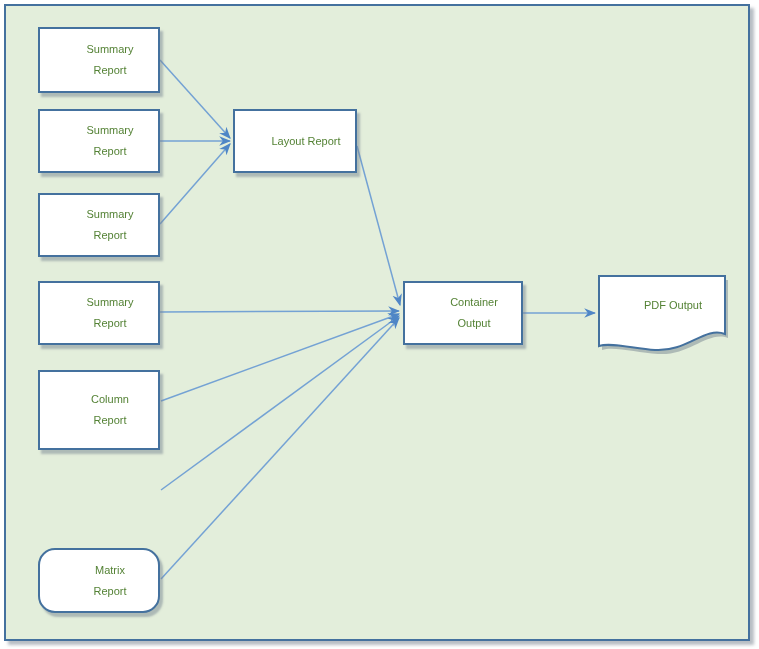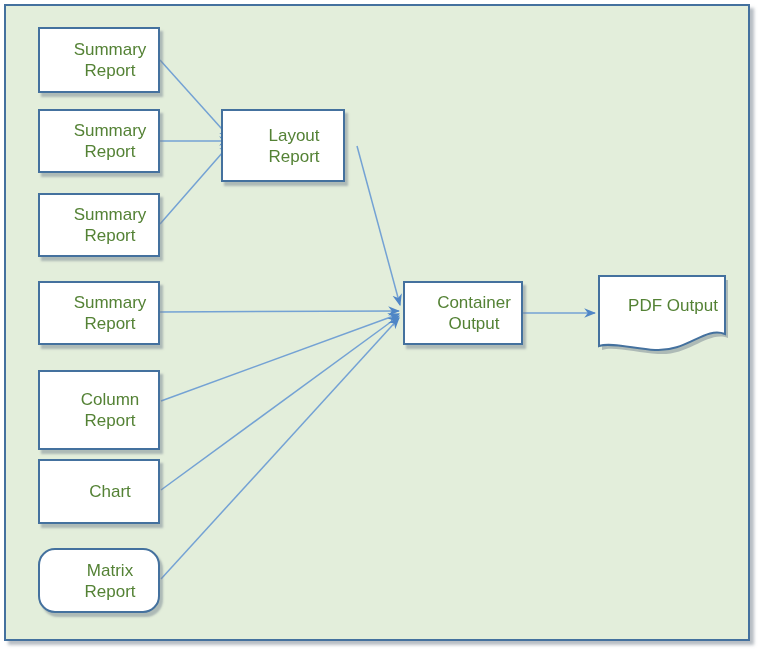--- a/index.html
+++ b/index.html
@@ -31,21 +31,21 @@
     box-shadow:3px 4px 2px rgba(120,134,146,0.5);
     display:flex;align-items:center;justify-content:center;
     box-sizing:border-box;
   }
   .node.doc{
     background:transparent;
     border:none;
     box-shadow:none;
   }
   .label{
-    font-size:17px;
+    font-size:11px;
     line-height:21px;
     color:#548235;
     text-align:center;
     white-space:pre-line;
     margin-left:22px;
   }
 </style>
 </head>
 <body>
 
@@ -87,28 +87,25 @@
 Report</div>
       </div>
       <div class="node" style="left: 38px; top: 281px; width: 122px; height: 64px;">
         <div class="label">Summary
 Report</div>
       </div>
       <div class="node" style="left: 38px; top: 370px; width: 122px; height: 80px;">
         <div class="label">Column
 Report</div>
       </div>
-      <div class="node" style="left: 38px; top: 459px; width: 122px; height: 65px;">
-        <div class="label">Chart</div>
-      </div>
       <div class="node" style="left: 38px; top: 548px; width: 122px; height: 65px; border-radius: 17px;">
         <div class="label">Matrix
 Report</div>
       </div>
-      <div class="node" style="left: 221px; top: 109px; width: 124px; height: 73px;">
+      <div class="node" style="left: 233px; top: 109px; width: 124px; height: 64px;">
         <div class="label">Layout Report</div>
       </div>
       <div class="node" style="left: 403px; top: 281px; width: 120px; height: 64px;">
         <div class="label">Container
 Output</div>
       </div>
       <div class="node doc" style="left: 599px; top: 276px; width: 126px; height: 58px;">
         <div class="label">PDF Output</div>
       </div>
     </div>

